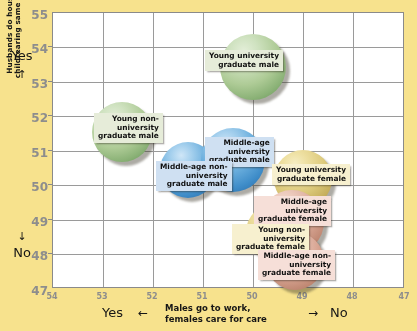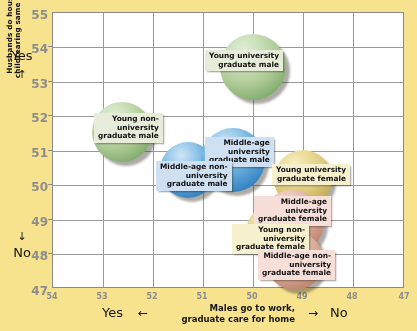--- a/index.html
+++ b/index.html
@@ -120,21 +120,21 @@
   #x-leftarrow {
     position: absolute;
     left: 86px; top: 3px;
     font-size: 12px;
     color: #161616;
   }
   #x-axis-title {
     position: absolute;
     left: 113px; top: 0px;
     width: 130px;
-    text-align: right;
+    text-align: left;
     font-size: 8.5px;
     font-weight: bold;
     color: #161616;
     line-height: 10.5px;
   }
   #x-rightarrow {
     position: absolute;
     left: 256px; top: 3px;
     font-size: 12px;
     color: #161616;
@@ -360,19 +360,19 @@
       </div>
     <div id="y-downarrow">↓</div>
     <div id="y-no">No</div>
   </div>
 
   <div id="x-axis-block">
     <div id="x-yes">Yes</div>
     <div id="x-leftarrow">←</div>
     <div id="x-axis-title">
         <div>Males go to work,</div>
-        <div>graduate care for home</div>
+        <div>females care for care</div>
       </div>
     <div id="x-rightarrow">→</div>
     <div id="x-no">No</div>
   </div>
 
 </div>
 
 </body></html>

